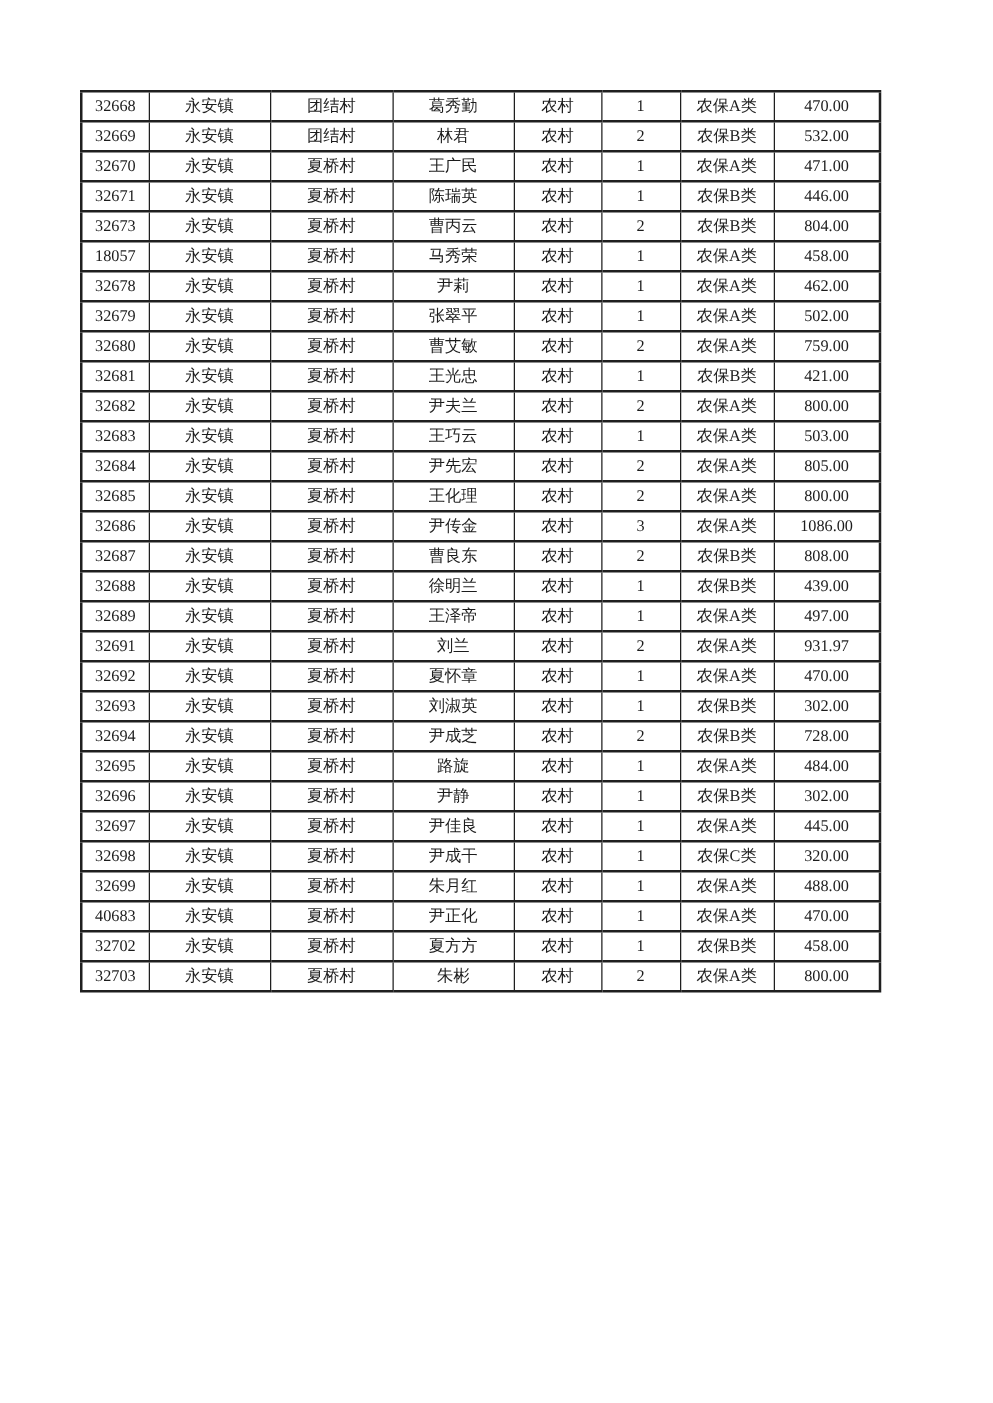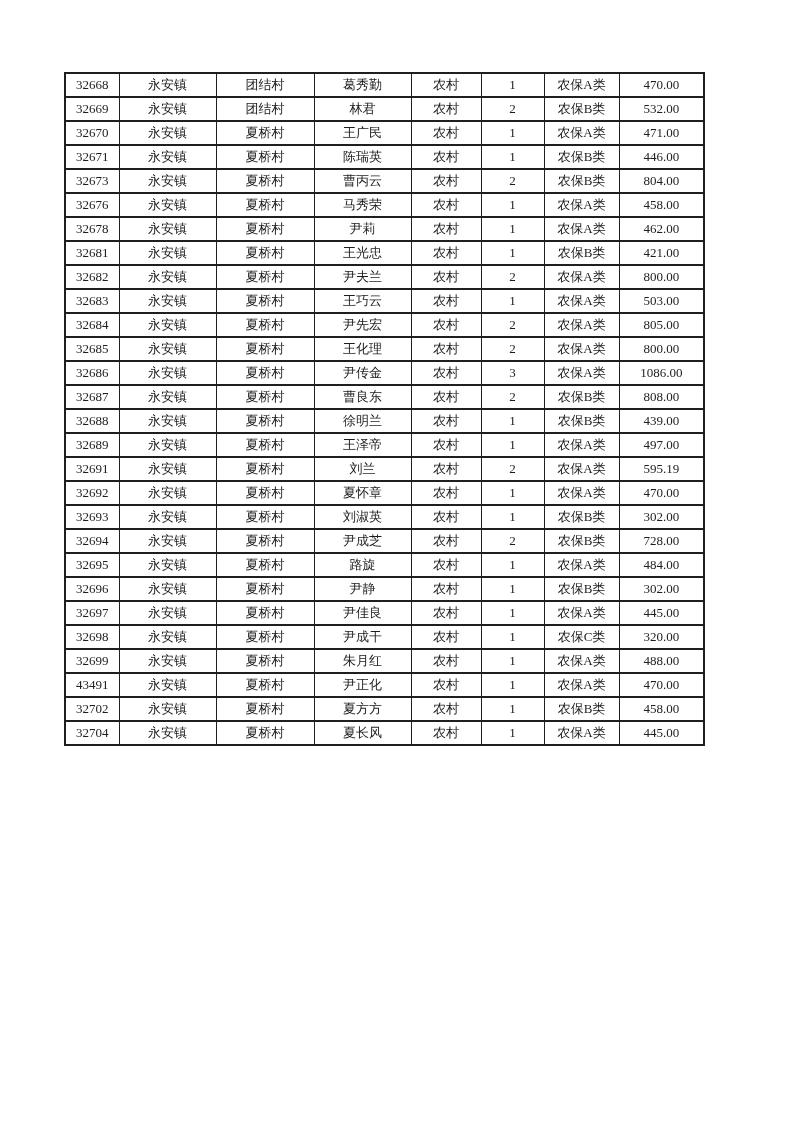--- a/index.html
+++ b/index.html
@@ -110,40 +110,60 @@
           <td>32673</td>
           <td>永安镇</td>
           <td>夏桥村</td>
           <td>曹丙云</td>
           <td>农村</td>
           <td>2</td>
           <td>农保B类</td>
           <td>804.00</td>
         </tr>
         <tr>
-          <td>32676</td>
+          <td>18057</td>
           <td>永安镇</td>
           <td>夏桥村</td>
           <td>马秀荣</td>
           <td>农村</td>
           <td>1</td>
           <td>农保A类</td>
           <td>458.00</td>
         </tr>
         <tr>
           <td>32678</td>
           <td>永安镇</td>
           <td>夏桥村</td>
           <td>尹莉</td>
           <td>农村</td>
           <td>1</td>
           <td>农保A类</td>
           <td>462.00</td>
         </tr>
         <tr>
+          <td>32679</td>
+          <td>永安镇</td>
+          <td>夏桥村</td>
+          <td>张翠平</td>
+          <td>农村</td>
+          <td>1</td>
+          <td>农保A类</td>
+          <td>502.00</td>
+        </tr>
+        <tr>
+          <td>32680</td>
+          <td>永安镇</td>
+          <td>夏桥村</td>
+          <td>曹艾敏</td>
+          <td>农村</td>
+          <td>2</td>
+          <td>农保A类</td>
+          <td>759.00</td>
+        </tr>
+        <tr>
           <td>32681</td>
           <td>永安镇</td>
           <td>夏桥村</td>
           <td>王光忠</td>
           <td>农村</td>
           <td>1</td>
           <td>农保B类</td>
           <td>421.00</td>
         </tr>
         <tr>
@@ -227,21 +247,21 @@
           <td>497.00</td>
         </tr>
         <tr>
           <td>32691</td>
           <td>永安镇</td>
           <td>夏桥村</td>
           <td>刘兰</td>
           <td>农村</td>
           <td>2</td>
           <td>农保A类</td>
-          <td>595.19</td>
+          <td>931.97</td>
         </tr>
         <tr>
           <td>32692</td>
           <td>永安镇</td>
           <td>夏桥村</td>
           <td>夏怀章</td>
           <td>农村</td>
           <td>1</td>
           <td>农保A类</td>
           <td>470.00</td>
@@ -310,44 +330,44 @@
           <td>32699</td>
           <td>永安镇</td>
           <td>夏桥村</td>
           <td>朱月红</td>
           <td>农村</td>
           <td>1</td>
           <td>农保A类</td>
           <td>488.00</td>
         </tr>
         <tr>
-          <td>43491</td>
+          <td>40683</td>
           <td>永安镇</td>
           <td>夏桥村</td>
           <td>尹正化</td>
           <td>农村</td>
           <td>1</td>
           <td>农保A类</td>
           <td>470.00</td>
         </tr>
         <tr>
           <td>32702</td>
           <td>永安镇</td>
           <td>夏桥村</td>
           <td>夏方方</td>
           <td>农村</td>
           <td>1</td>
           <td>农保B类</td>
           <td>458.00</td>
         </tr>
         <tr>
-          <td>32704</td>
-          <td>永安镇</td>
-          <td>夏桥村</td>
-          <td>夏长风</td>
-          <td>农村</td>
-          <td>1</td>
-          <td>农保A类</td>
-          <td>445.00</td>
+          <td>32703</td>
+          <td>永安镇</td>
+          <td>夏桥村</td>
+          <td>朱彬</td>
+          <td>农村</td>
+          <td>2</td>
+          <td>农保A类</td>
+          <td>800.00</td>
         </tr>
       </tbody>
   </table>
 </div>
 
 </body></html>

